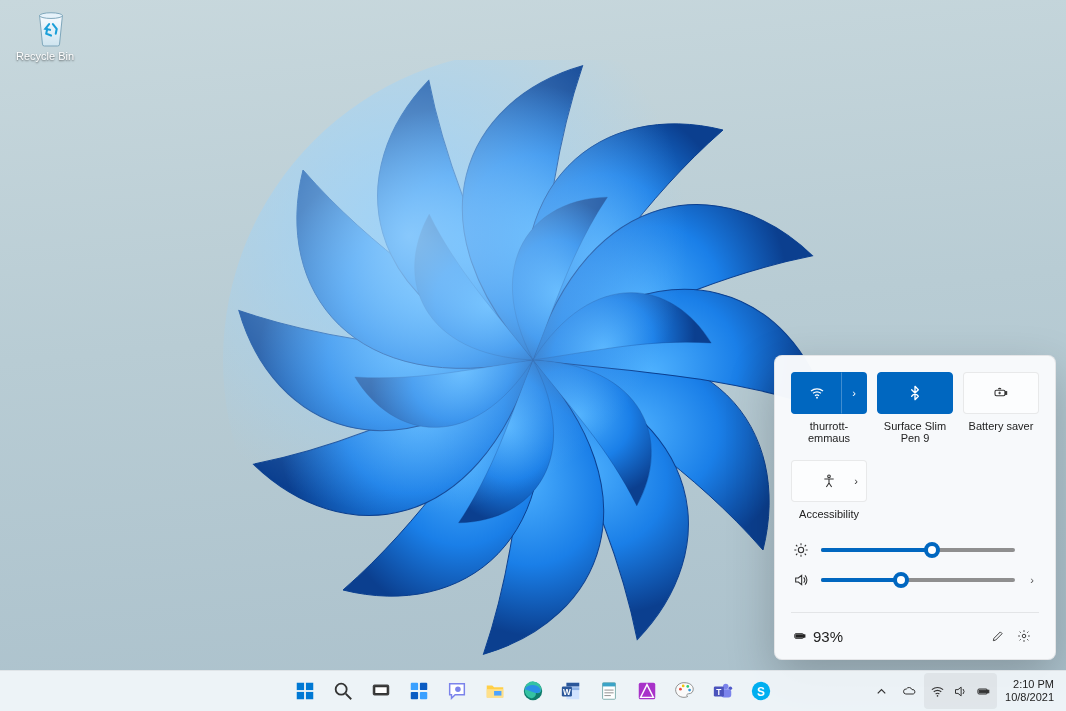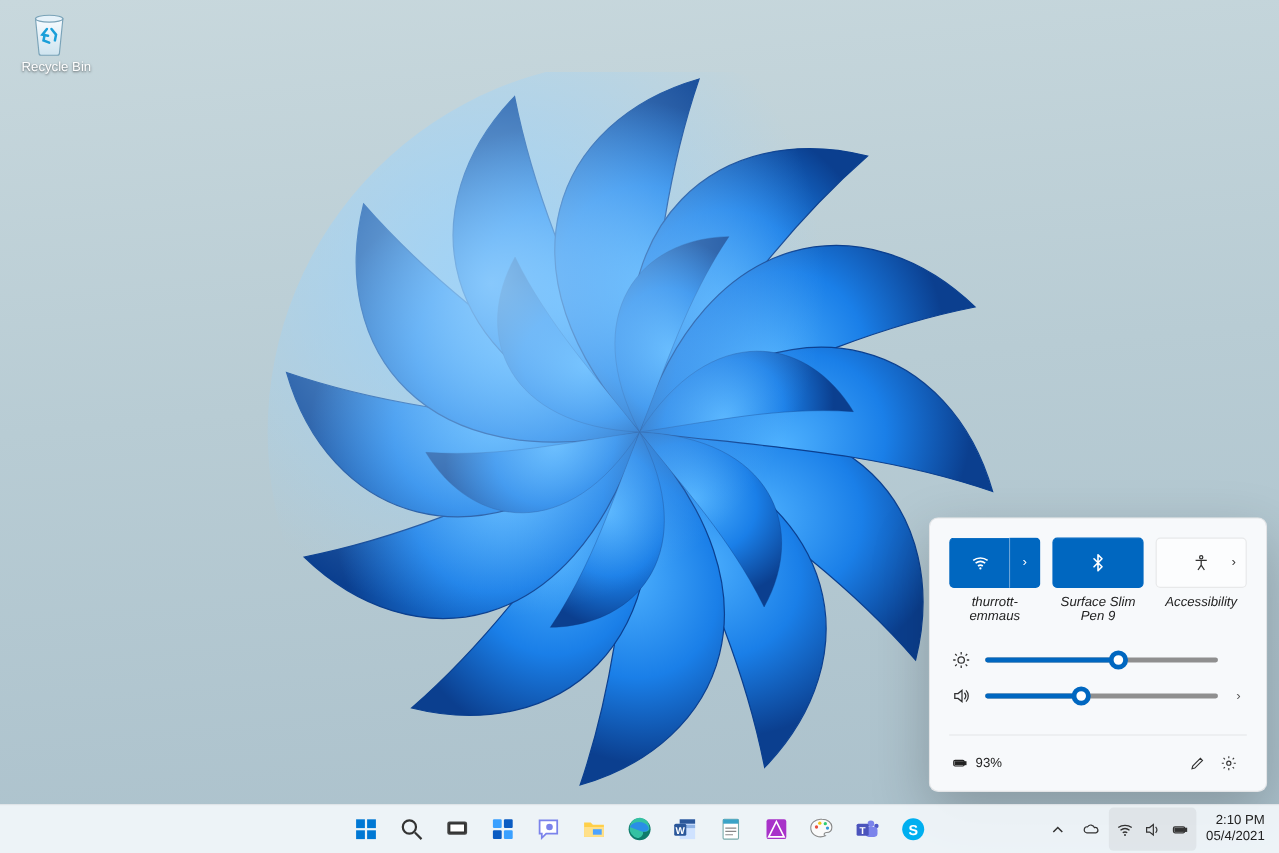--- a/index.html
+++ b/index.html
@@ -21,22 +21,22 @@
     top: 60px; left: 50%;
     transform: translateX(-50%);
     width: 720px; height: 640px;
     pointer-events: none;
   }
 
   
   .desktop-icon {
     width: 70px;
     position: absolute;
-    top: 6px; left: 6px;
-    text-align: right;
+    top: 6px; left: 16px;
+    text-align: left;
     color: #fff;
     text-shadow: 0 1px 2px rgba(0,0,0,0.6);
     font-size: 11px;
     cursor: pointer;
   }
   .desktop-icon svg { width: 38px; height: 42px; display:block; margin:0 auto 2px; }
 
   
   .qs-panel {
     position: absolute;
@@ -64,39 +64,39 @@
     display: flex; align-items: center; justify-content: center;
     gap: 4px;
     cursor: pointer;
     box-sizing: border-box;
     position: relative;
   }
   .qs-tile.off { background:#fcfdfe; border:1px solid rgba(0,0,0,0.08); color:#333; }
   .qs-tile.on  { background:#0067c0; border:1px solid #0067c0; color:#fff; }
   .qs-tile svg { width:16px; height:16px; }
   .qs-tile .chevron { position:absolute; right:8px; font-size:11px; line-height:1; }
-  .qs-label { font-size:11px; text-align:center; margin-top:6px; color:#222;font-style:italic; }
+  .qs-label { font-size:11px; text-align:center; margin-top:6px; color:#222; }
 
   .qs-wifi { display:flex; gap:0; }
   .qs-wifi .wifi-main { flex:1; border-radius:4px 0 0 4px; border-right:none; }
   .qs-wifi .wifi-arrow { width:26px; border-radius:0 4px 4px 0; border-left:1px solid rgba(255,255,255,0.25); font-size:11px; }
 
   .qs-sliders { padding: 0 2px 10px 2px; }
   .slider-row { display:flex; align-items:center; gap:12px; margin: 14px 0; }
   .slider-row svg { width:16px; height:16px; flex-shrink:0; color:#333; }
   .slider-row .chev { font-size:11px; color:#555; width:10px; text-align:center; }
   .slider { flex:1; height:4px; background:#8f8f8f; border-radius:2px; position:relative; }
   .slider .fill { position:absolute; left:0; top:0; bottom:0; background:#0067c0; border-radius:2px; }
   .slider .thumb { position:absolute; top:50%; width:16px; height:16px; border-radius:50%; background:#fff; border:4px solid #0067c0; box-sizing:border-box; transform:translate(-50%,-50%); }
 
   .qs-footer {
     display:flex; align-items:center;
     border-top:1px solid rgba(0,0,0,0.08);
     padding:10px 2px;
-    font-size: 11px;
+    font-size: 15px;
     color:#222;
   }
   .qs-footer .spacer { flex:1; }
   .qs-footer .fbtn { width:26px; height:26px; display:flex; align-items:center; justify-content:center; border-radius:4px; cursor:pointer; color:#333; }
   .qs-footer svg { width:14px; height:14px; }
 
   
   .taskbar {
     position: absolute;
     left:0; right:0; bottom:0;
@@ -208,20 +208,31 @@
     <div class="qs-item">
       <div class="qs-tile on">
         <svg viewBox="0 0 24 24" fill="none" stroke="currentColor" stroke-width="2" stroke-linejoin="round" stroke-linecap="round">
           <path d="M7 7 L17 17 L12 22 L12 2 L17 7 L7 17"></path>
         </svg>
       </div>
       <div class="qs-label">Surface Slim Pen 9</div>
     </div>
 
 
+    <div class="qs-item">
+      <div class="qs-tile off">
+        <svg viewBox="0 0 24 24" fill="none" stroke="currentColor" stroke-width="1.6">
+          <rect x="3" y="8" width="15" height="8" rx="2"></rect>
+            <rect x="18.5" y="10" width="2" height="4" fill="currentColor"></rect>
+          <path d="M8 6 Q10 4 12 6"></path>
+            <path d="M10 10 L10 14 M8 12 L12 12" stroke-width="1.4"></path>
+        </svg>
+      </div>
+      <div class="qs-label">Battery saver</div>
+    </div>
 
 
     <div class="qs-item">
       <div class="qs-tile off">
         <svg viewBox="0 0 24 24" fill="none" stroke="currentColor" stroke-width="1.6">
           <circle cx="12" cy="5" r="2"></circle>
             <path d="M5 9 L19 9 M12 9 L12 15 M12 15 L8 21 M12 15 L16 21"></path>
         </svg>
         <span class="chevron">›</span>
       </div>
@@ -400,16 +411,16 @@
           <path d="M16 8a6 6 0 0 1 0 8"></path>
       </svg>
       <svg viewBox="0 0 24 24" fill="none" stroke="currentColor" stroke-width="1.6">
         <rect x="3" y="8" width="15" height="8" rx="2"></rect>
           <rect x="5" y="10" width="12" height="4" fill="currentColor"></rect>
           <rect x="18.5" y="10" width="2" height="4" fill="currentColor"></rect>
       </svg>
     </div>
     <div class="clock">
       <div>2:10 PM</div>
-      <div>05/4/2021</div>
+      <div>10/8/2021</div>
     </div>
   </div>
 </div>
 
 </body></html>

